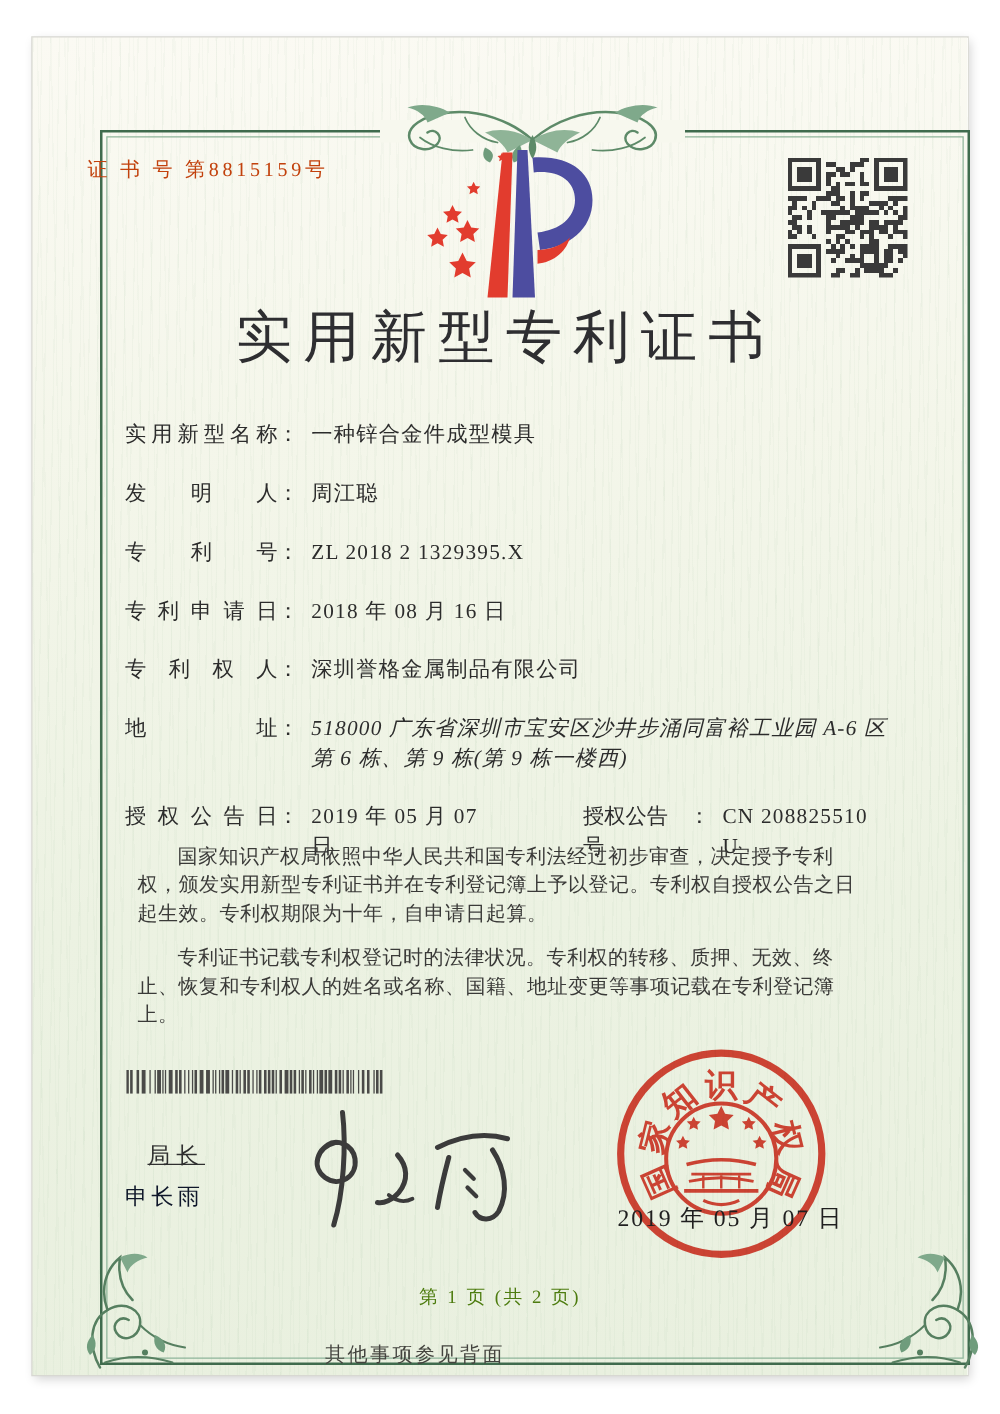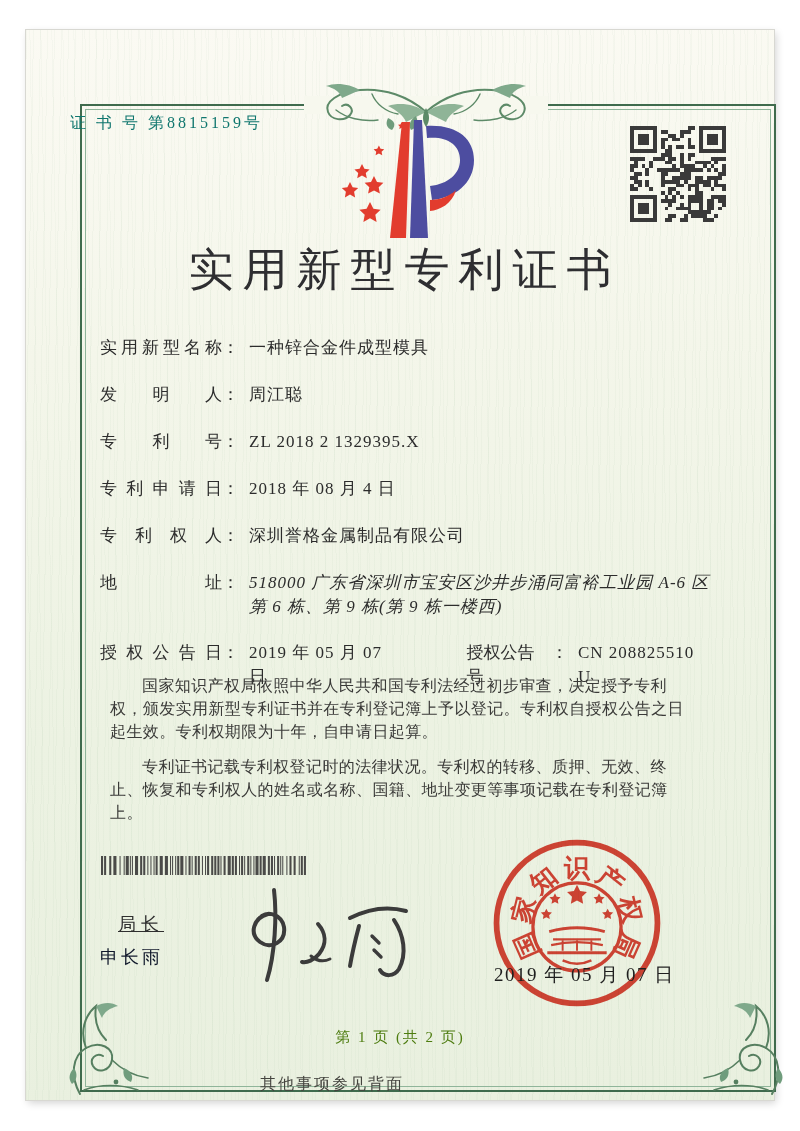--- a/index.html
+++ b/index.html
@@ -18,21 +18,21 @@
   
   .frame{position:absolute;left:54px;top:74px;width:692px;height:984px;
          border:2px solid #3f6b4d;pointer-events:none;}
   .frame::after{content:"";position:absolute;inset:3px;border:1px solid #8fb59a;}
 
   .flourish-top{position:absolute;left:250px;top:42px;width:300px;height:64px;}
   .corner-orn{position:absolute;width:86px;height:100px;}
   .corner-orn.bl{left:38px;top:968px;}
   .corner-orn.br{left:676px;top:968px;transform:scaleX(-1);}
 
-  .certno{position:absolute;left:70px;top:113px;font-size:16px;color:#0f766e;
+  .certno{position:absolute;left:70px;top:126px;font-size:16px;color:#c2410c;
           letter-spacing:3px;}
 
   .logo{position:absolute;left:332px;top:116px;width:150px;height:128px;}
   .qr{position:absolute;left:630px;top:126px;width:96px;height:96px;}
 
   .title{position:absolute;left:0;top:240px;width:800px;text-align:center;
          font-size:45px;font-weight:400;color:#2e2e31;letter-spacing:9px;text-indent:9px;}
 
   
   .fields{position:absolute;left:100px;top:336px;width:612px;font-size:17px;color:#2c2c2c;}
@@ -484,21 +484,21 @@
   </div>
   <div class="frow">
     <span class="flabel jchars">
         <span>专</span>
         <span>利</span>
         <span>申</span>
         <span>请</span>
         <span>日</span>
       </span>
       <span class="fcolon">：</span>
-    <span class="fvalue">2018 年 08 月 4 日</span>
+    <span class="fvalue">2018 年 08 月 16 日</span>
   </div>
   <div class="frow">
     <span class="flabel jchars">
         <span>专</span>
         <span>利</span>
         <span>权</span>
         <span>人</span>
       </span>
       <span class="fcolon">：</span>
     <span class="fvalue">深圳誉格金属制品有限公司</span>

